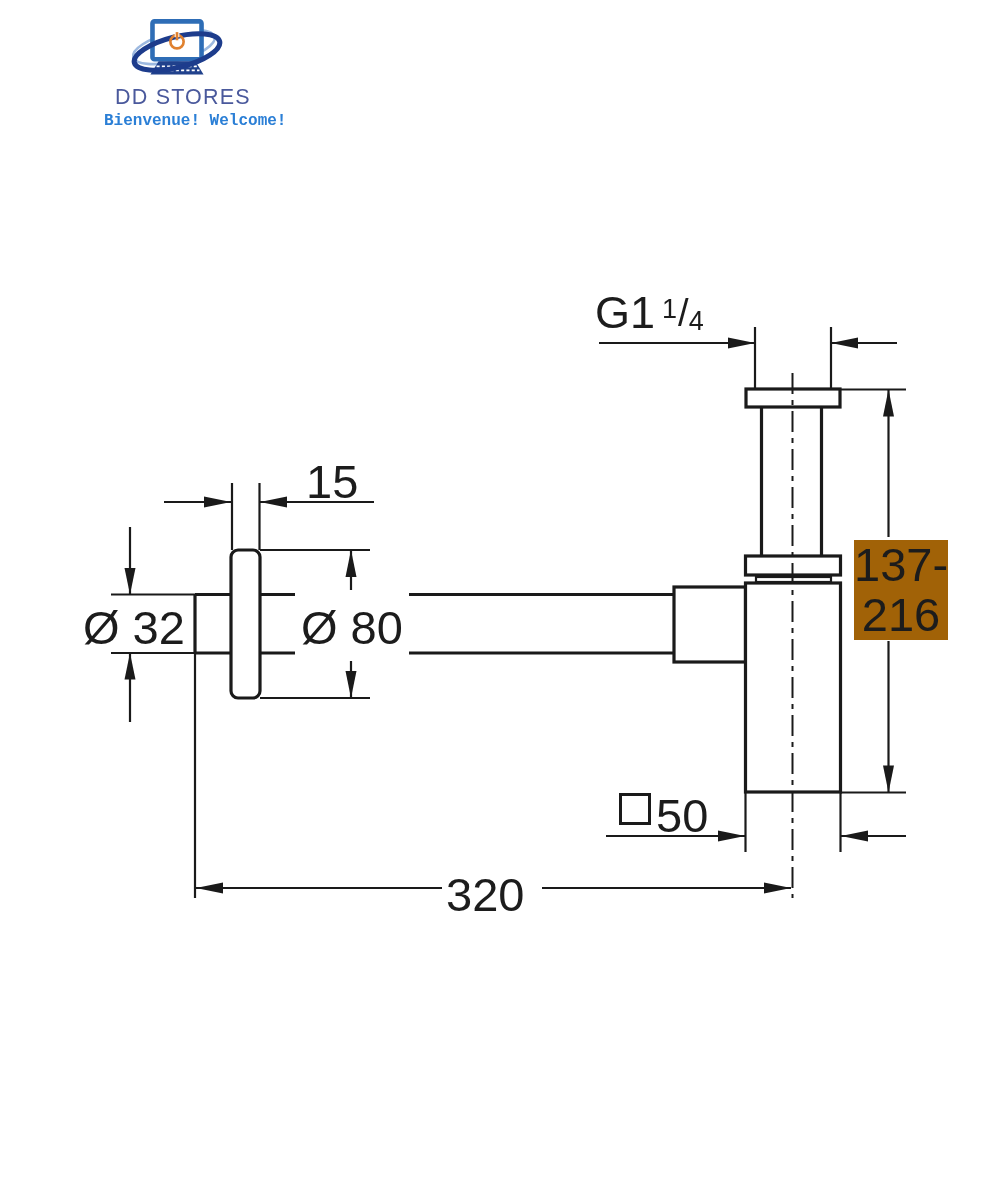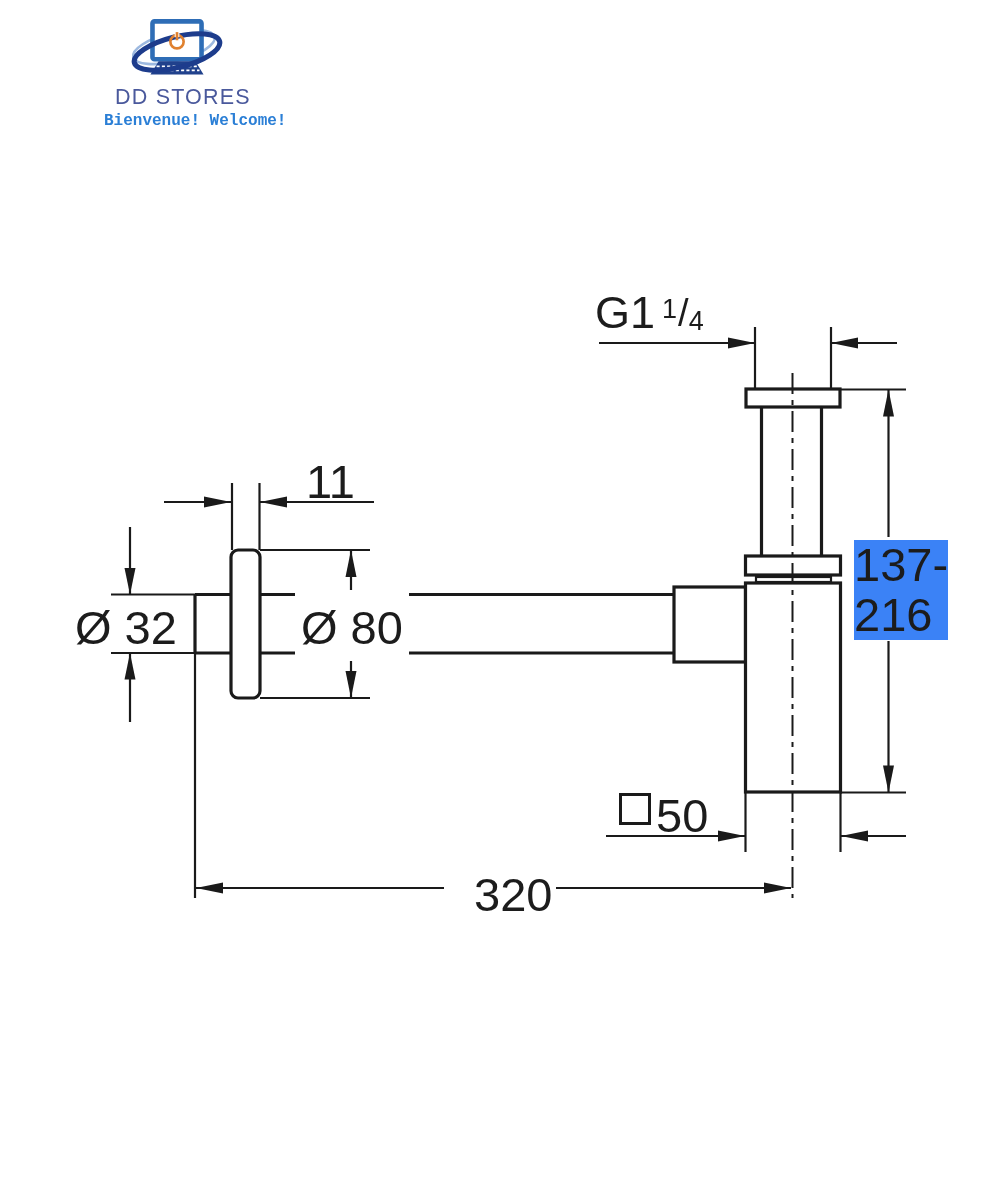--- a/index.html
+++ b/index.html
@@ -27,29 +27,29 @@
   .lbl{
     position:absolute;color:#1c1c1c;font-size:47px;line-height:1;
     white-space:nowrap;
   }
   #lbl-g{left:581px;top:290px;display:flex;align-items:center;}
   #lbl-g .g-main{font-size:45px;}
   #lbl-g .g-sup{font-size:27px;margin-left:7px;margin-top:-6px;}
   #lbl-g .g-slash{font-size:38px;margin-left:1px;margin-top:0px;}
   #lbl-g .g-sub{font-size:27px;margin-top:17px;}
   #lbl-15{left:292px;top:458px;}
-  #lbl-d32{left:61px;top:604px;}
+  #lbl-d32{left:69px;top:604px;}
   #lbl-d80{left:281px;top:590px;background:#fff;padding:14px 6px 10px 6px;}
-  #lbl-137{left:840px;top:540px;background:#3b82f6;line-height:50px;text-align:left;}
+  #lbl-137{left:840px;top:540px;background:#a16207;line-height:50px;text-align:center;}
   #sq-symbol{
     position:absolute;left:605px;top:793px;width:26px;height:26px;
     border:3.5px solid #1a1a1a;background:#fff;
   }
   #lbl-50{left:642px;top:792px;}
-  #lbl-320{left:456px;top:871px;background:#fff;padding:0 4px;}
+  #lbl-320{left:428px;top:871px;background:#fff;padding:0 4px;}
 </style>
 </head>
 <body>
 
 <div id="stage">
 
   <svg id="logo-icon" viewBox="0 0 92 70">
 
     <ellipse cx="43" cy="31" rx="41" ry="14" transform="rotate(-14 43 31)" fill="none" stroke="#9db9e0" stroke-width="2.5"></ellipse>
 
@@ -155,21 +155,21 @@
     </g>
   </svg>
 
   <div class="lbl" id="lbl-g">
     <span class="g-main">G1</span>
     <span class="g-sup">1</span>
     <span class="g-slash">/</span>
     <span class="g-sub">4</span>
   </div>
 
-  <div class="lbl" id="lbl-15">11</div>
+  <div class="lbl" id="lbl-15">15</div>
 
   <div class="lbl" id="lbl-d32">Ø 32</div>
 
   <div class="lbl" id="lbl-d80">Ø 80</div>
 
   <div class="lbl" id="lbl-137">
     <div>137-</div>
     <div>216</div>
   </div>
 

